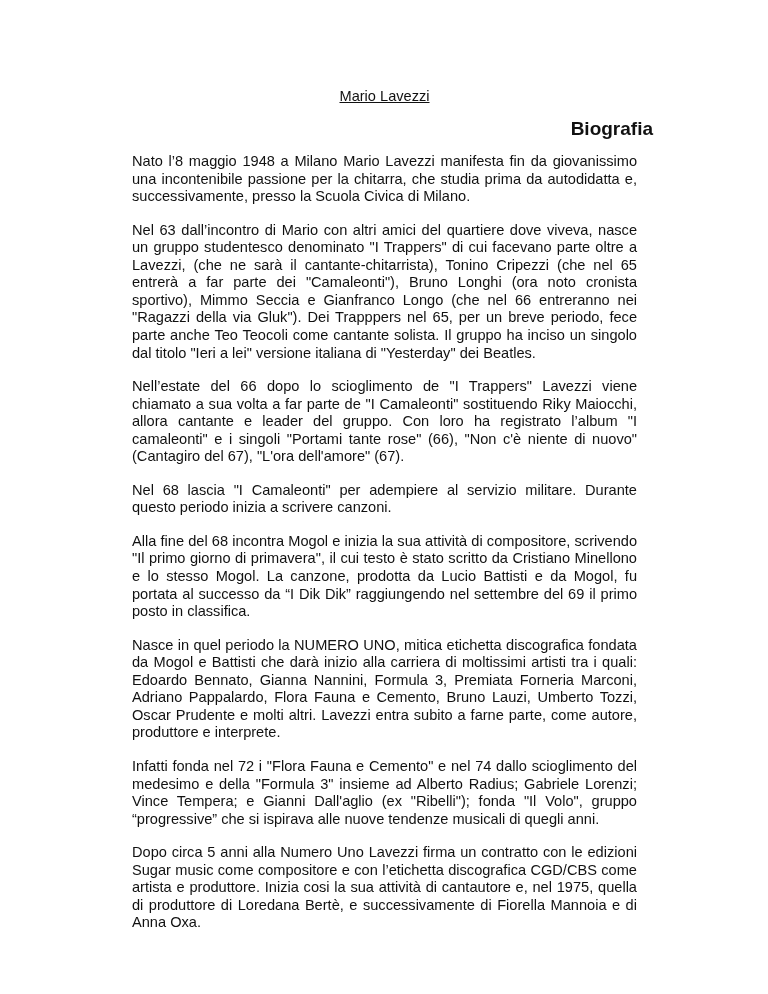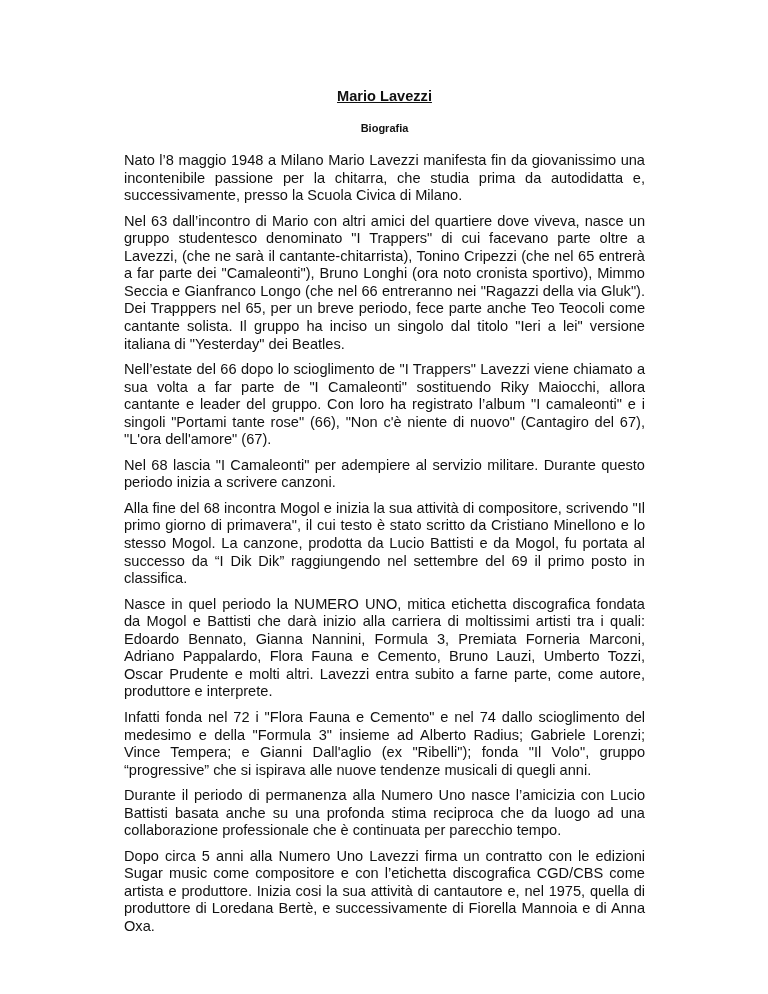--- a/index.html
+++ b/index.html
@@ -9,47 +9,46 @@
     left: 116px;
     top: 88px;
     width: 537px;
     font-family: "Liberation Sans", sans-serif;
     font-size: 14.6px;
     line-height: 17.55px;
     color: #111111;
   }
   .title {
     text-align: center;
-    font-weight: bold;
+    font-weight: normal;
     text-decoration: underline;
     margin: 0 0 14px 0;
     font-size: 14.6px;
   }
   .subtitle {
-    text-align: center;
+    text-align: right;
     font-weight: bold;
     margin: 0 0 15px 0;
-    font-size: 11px;
+    font-size: 19px;
   }
   .para {
-    margin: 8px;
+    margin: 16px;
     text-align: justify;
   }
   b { font-weight: normal; }
 </style>
 </head>
 <body>
 
 <div class="page">
   <p class="title">Mario Lavezzi</p>
   <p class="subtitle">Biografia</p>
   <div id="body">
       <p class="para"><span>Nato l’8 maggio 1948 a Milano Mario Lavezzi manifesta fin da giovanissimo una incontenibile passione per la chitarra, che studia prima da autodidatta e, successivamente, presso la Scuola Civica di Milano.</span></p>
       <p class="para"><span>Nel 63 dall’incontro di Mario con altri amici del quartiere dove viveva, nasce un gruppo studentesco denominato "I Trappers" di cui facevano parte oltre a Lavezzi, (che ne sarà il cantante-chitarrista), </span><b>Tonino Cripezzi</b><span> (che nel 65 entrerà a far parte dei "Camaleonti"), </span><b>Bruno Longhi</b><span> (ora noto cronista sportivo), </span><b>Mimmo Seccia</b><span> e </span><b>Gianfranco Longo</b><span> (che nel 66 entreranno nei "Ragazzi della via Gluk"). Dei Trapppers nel 65, per un breve periodo, fece parte anche </span><b>Teo Teocoli</b><span> come cantante solista. Il gruppo ha inciso un singolo dal titolo "Ieri a lei" versione italiana di "Yesterday" dei Beatles.</span></p>
       <p class="para"><span>Nell’estate del 66 dopo lo scioglimento de </span><b>"I Trappers"</b><span> Lavezzi viene chiamato a sua volta a far parte de </span><b>"I Camaleonti"</b><span> sostituendo Riky Maiocchi, allora cantante e leader del gruppo. Con loro ha registrato l’album "I camaleonti" e i singoli "Portami tante rose" (66), "Non c'è niente di nuovo" (Cantagiro del 67), "L'ora dell'amore" (67).</span></p>
       <p class="para"><span>Nel 68 lascia "I Camaleonti" per adempiere al servizio militare. Durante questo periodo inizia a scrivere canzoni.</span></p>
       <p class="para"><span>Alla fine del 68 incontra </span><b>Mogol</b><span> e inizia la sua attività di compositore, scrivendo "Il primo giorno di primavera", il cui testo è stato scritto da Cristiano Minellono e lo stesso Mogol. La canzone, prodotta da </span><b>Lucio Battisti</b><span> e da Mogol, fu portata al successo da “</span><b>I Dik Dik</b><span>” raggiungendo nel settembre del 69 il primo posto in classifica.</span></p>
       <p class="para"><span>Nasce in quel periodo la </span><b>NUMERO UNO</b><span>, mitica etichetta discografica fondata da Mogol e Battisti che darà inizio alla carriera di moltissimi artisti tra i quali: Edoardo Bennato, Gianna Nannini, Formula 3, Premiata Forneria Marconi, Adriano Pappalardo, Flora Fauna e Cemento, Bruno Lauzi, Umberto Tozzi, Oscar Prudente e molti altri. Lavezzi entra subito a farne parte, come autore, produttore e interprete.</span></p>
       <p class="para"><span>Infatti fonda nel 72 i </span><b>"Flora Fauna e Cemento"</b><span> e nel 74 dallo scioglimento del medesimo e della "Formula 3" insieme ad </span><b>Alberto Radius</b><span>; </span><b>Gabriele Lorenzi</b><span>; </span><b>Vince Tempera</b><span>; e </span><b>Gianni Dall'aglio</b><span> (ex "Ribelli"); fonda </span><b>"Il Volo"</b><span>, gruppo “progressive” che si ispirava alle nuove tendenze musicali di quegli anni.</span></p>
-      <p class="para"><span>Durante il periodo di permanenza alla Numero Uno nasce l’amicizia con Lucio Battisti basata anche su una profonda stima reciproca che da luogo ad una collaborazione professionale che è continuata per parecchio tempo.</span></p>
       <p class="para"><span>Dopo circa 5 anni alla Numero Uno Lavezzi firma un contratto con le edizioni Sugar music come compositore e con l’etichetta discografica CGD/CBS come artista e produttore. Inizia cosi la sua attività di cantautore e, nel 1975, quella di produttore di </span><b>Loredana Bertè</b><span>, e successivamente di </span><b>Fiorella Mannoia</b><span> e di </span><b>Anna Oxa</b><span>.</span></p>
     </div>
 </div>
 
 </body></html>

